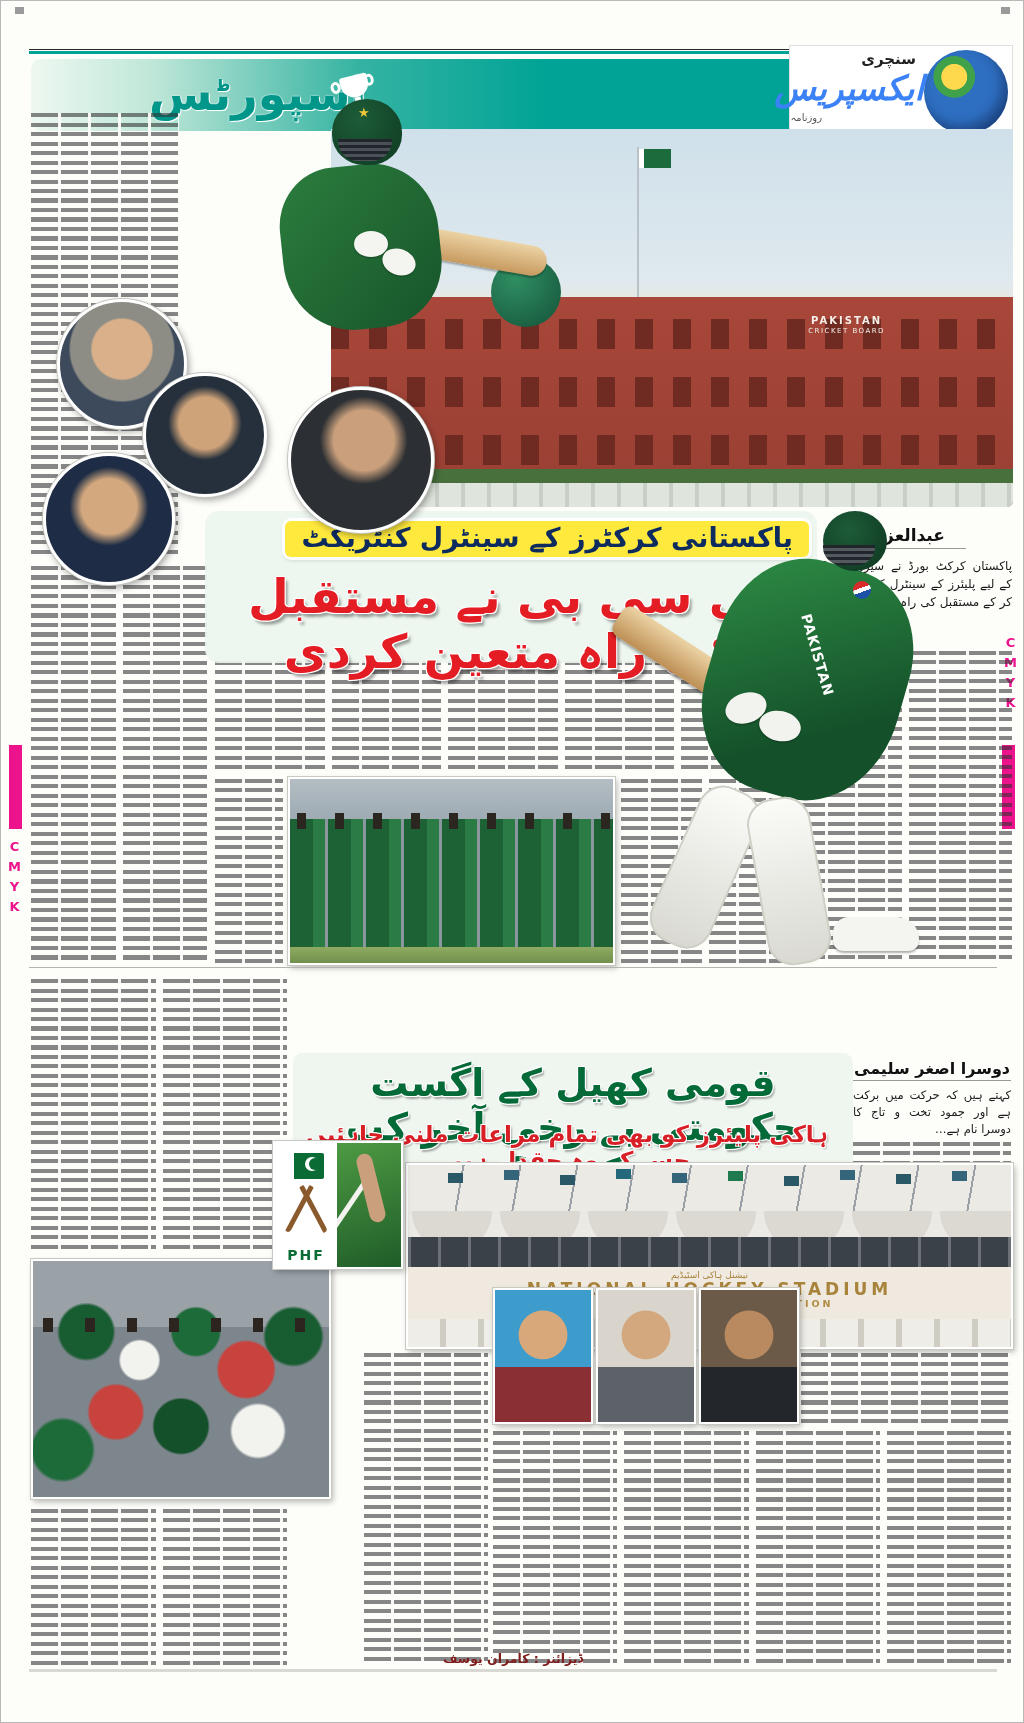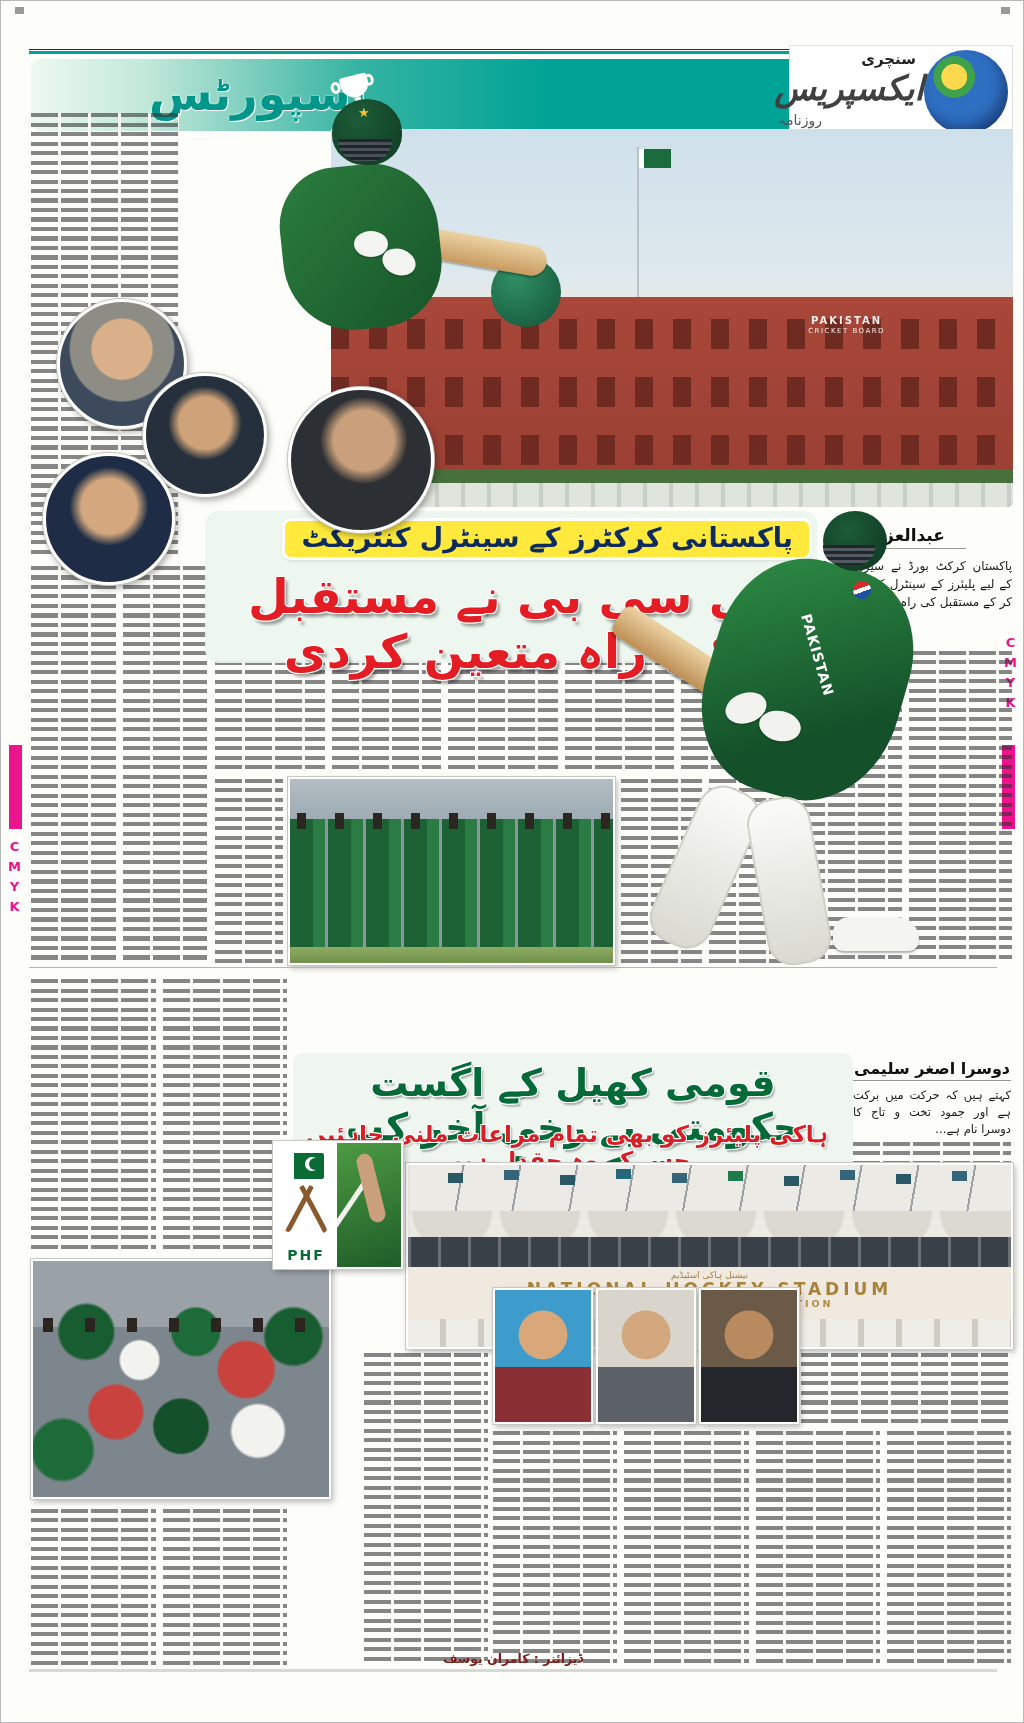--- a/index.html
+++ b/index.html
@@ -40,23 +40,23 @@
   .trophy .cup{position:absolute;left:12px;top:4px;width:28px;height:22px;background:#fff;border-radius:3px 3px 14px 14px;}
   .trophy .h1,.trophy .h2{position:absolute;top:6px;width:10px;height:12px;border:3px solid #fff;border-radius:50%;background:transparent;}
   .trophy .h1{left:2px;} .trophy .h2{right:6px;}
   .trophy .stem{position:absolute;left:23px;top:26px;width:6px;height:8px;background:#fff;}
   .trophy .base{position:absolute;left:15px;top:34px;width:22px;height:5px;background:#fff;border-radius:2px;}
   
   .brand{top:44px;right:10px;width:224px;height:92px;background:#fff;border:1px solid #e0e0e0;}
   .globe{position:absolute;right:4px;top:4px;width:84px;height:84px;border-radius:50%;
     background:radial-gradient(circle at 36% 32%, #ffd94d 0 16%, #3fa24a 17% 26%, #2e6fc2 27% 70%, #174d9a 100%);
     box-shadow:inset -6px -8px 12px rgba(0,0,30,.35);}
-  .brand .express{position:absolute;right:88px;top:22px;font-size:34px;font-weight:800;font-style:italic;color:#404040;direction:rtl;}
+  .brand .express{position:absolute;right:88px;top:22px;font-size:34px;font-weight:800;font-style:italic;color:#3b82f6;direction:rtl;}
   .brand .century{position:absolute;right:96px;top:4px;font-size:15px;font-weight:700;color:#222;direction:rtl;}
-  .brand .daily{position:absolute;right:190px;top:66px;font-size:14px;color:#555;direction:rtl;}
+  .brand .daily{position:absolute;right:190px;top:66px;font-size:10px;color:#555;direction:rtl;}
   
   .inkbar{width:13px;height:84px;background:#ec138c;}
   .vtext{writing-mode:vertical-rl;text-orientation:upright;font-size:13px;font-weight:bold;color:#ec138c;letter-spacing:5px;line-height:14px;}
   
   .pcb{top:128px;left:330px;width:682px;height:378px;border-radius:0 0 6px 40px;overflow:hidden;
     background:linear-gradient(to bottom,#cfe0ea 0%,#dfe9ee 40%,#e8e8e2 46%);}
   .pcb .bldg{position:absolute;left:0;right:0;top:168px;bottom:0;background:linear-gradient(to bottom,#a8473a,#993f33);}
   .pcb .archrow{position:absolute;left:0;right:0;height:30px;background:repeating-linear-gradient(to right,#6f2a22 0 18px,rgba(0,0,0,0) 18px 38px);}
   .pcb .wall{position:absolute;left:0;right:0;bottom:0;height:24px;background:#dfe5dc;
     background-image:repeating-linear-gradient(to right,#c8cfc6 0 4px,transparent 4px 26px);}

